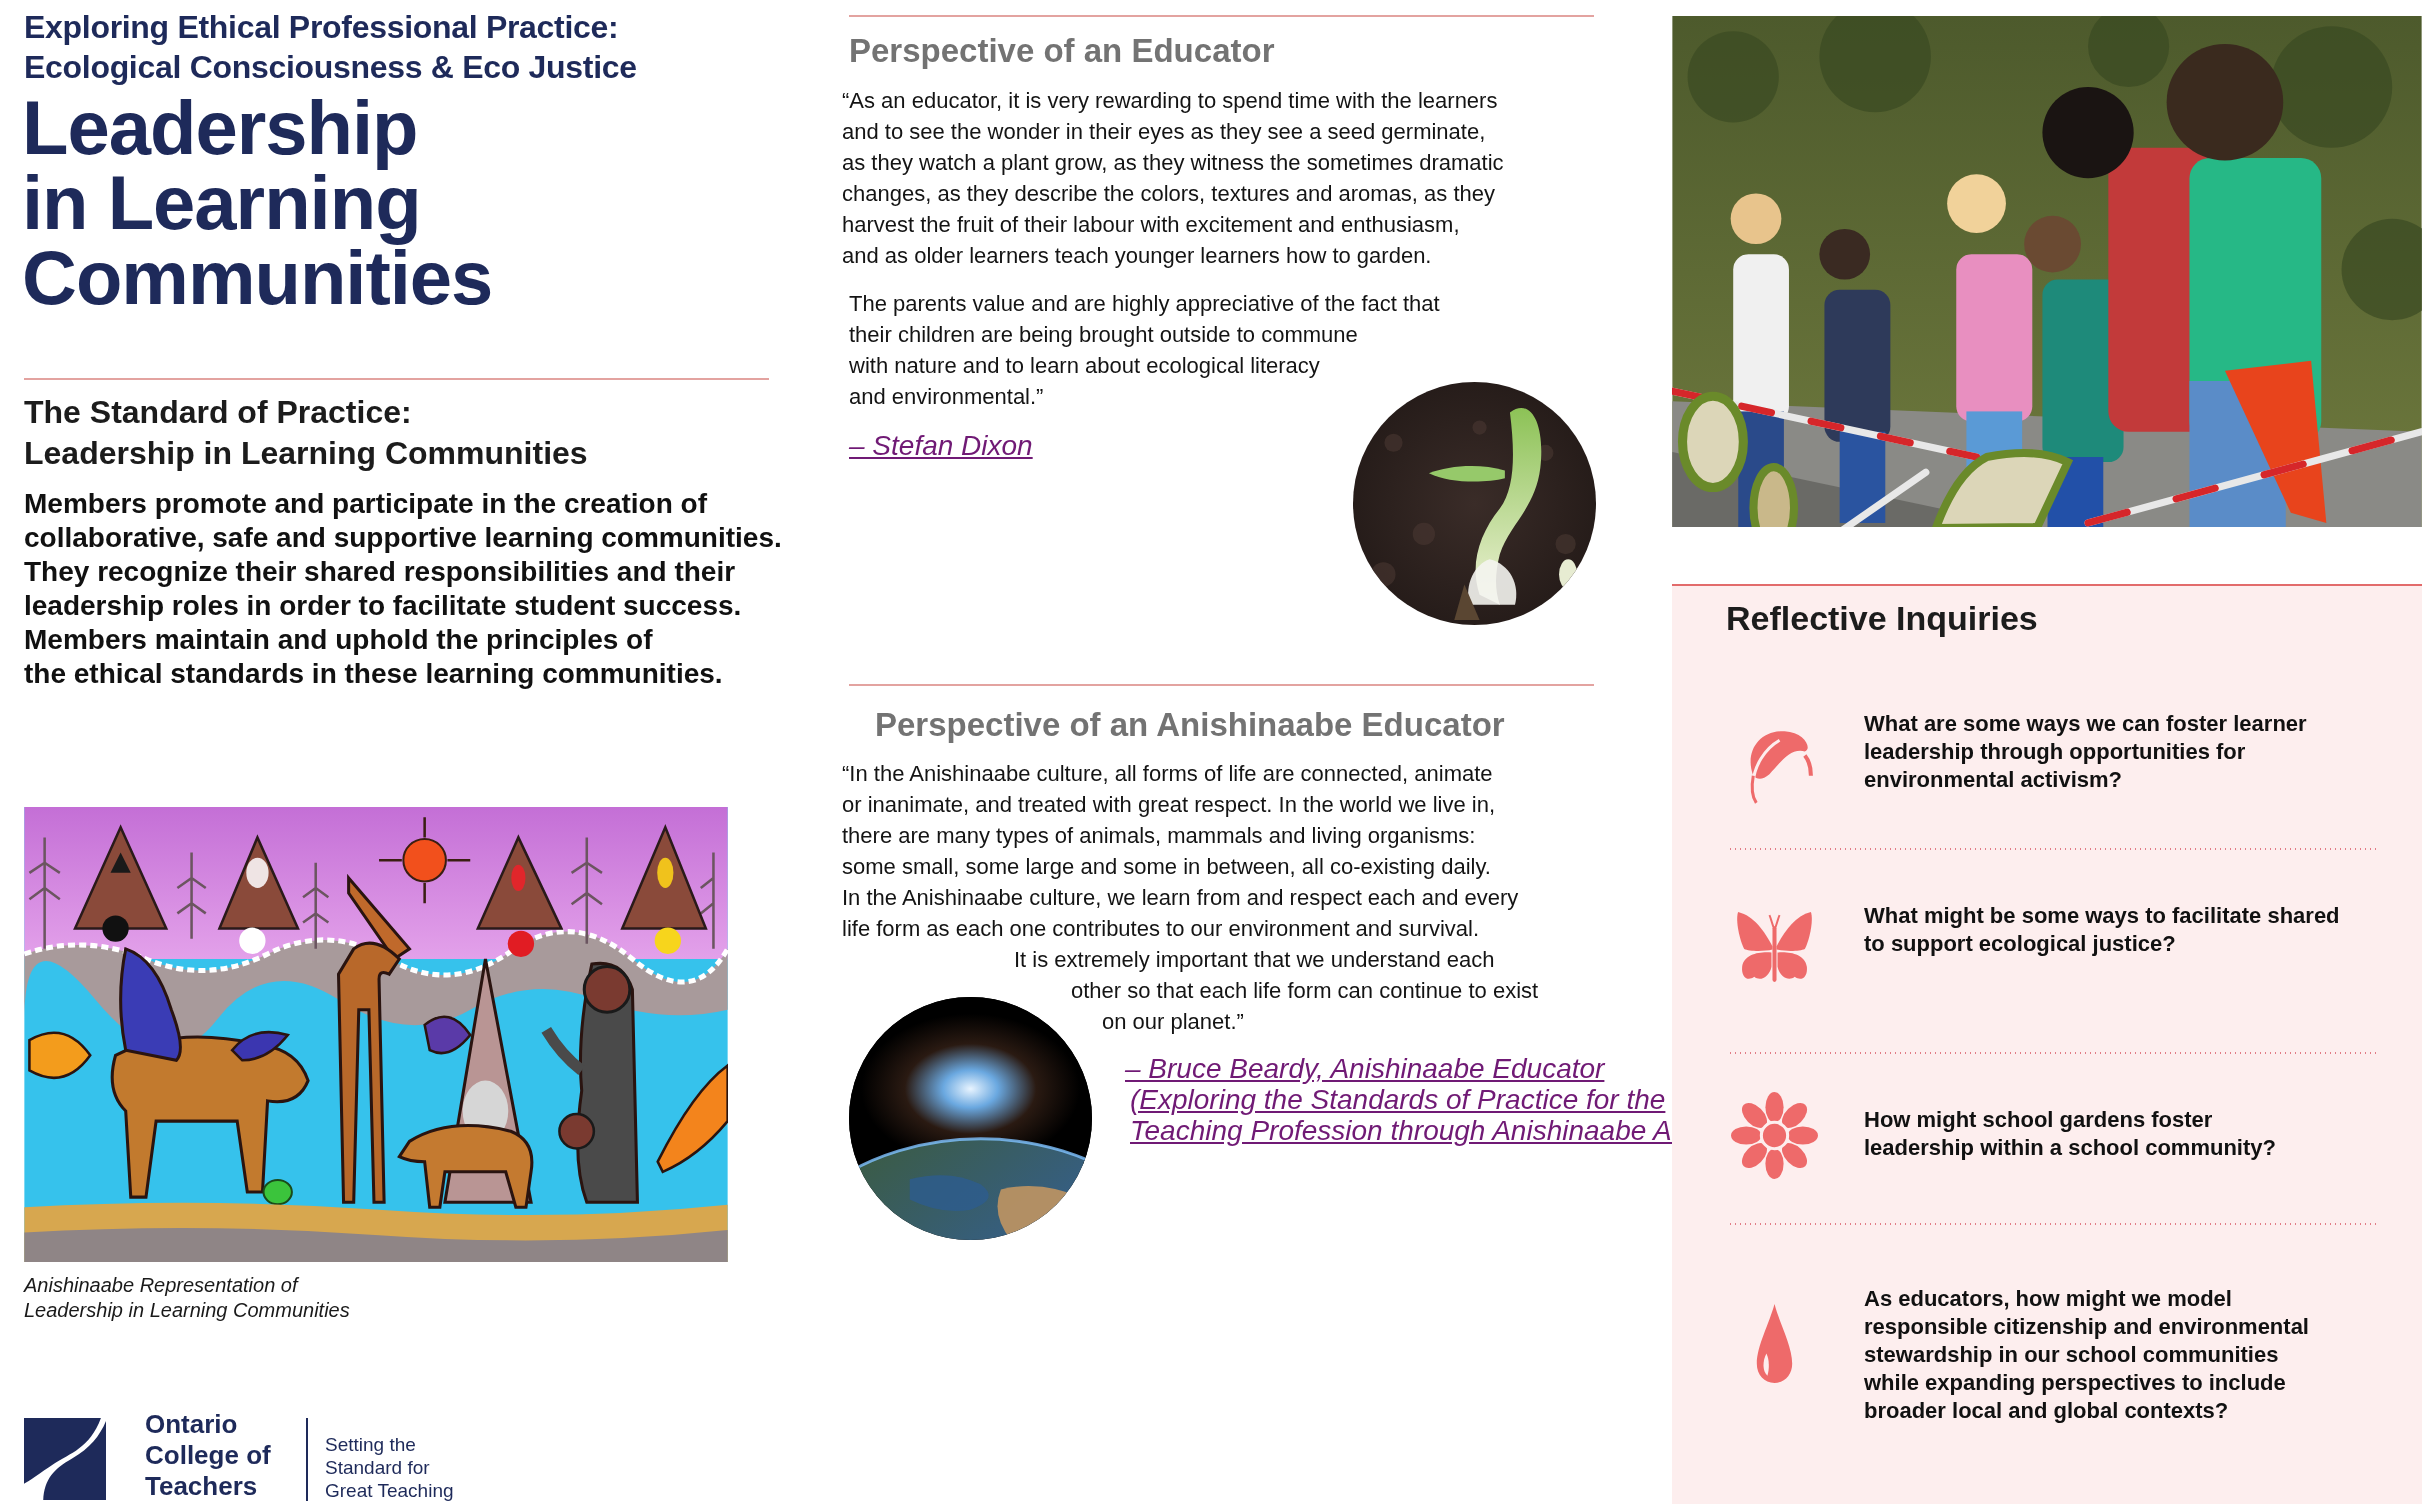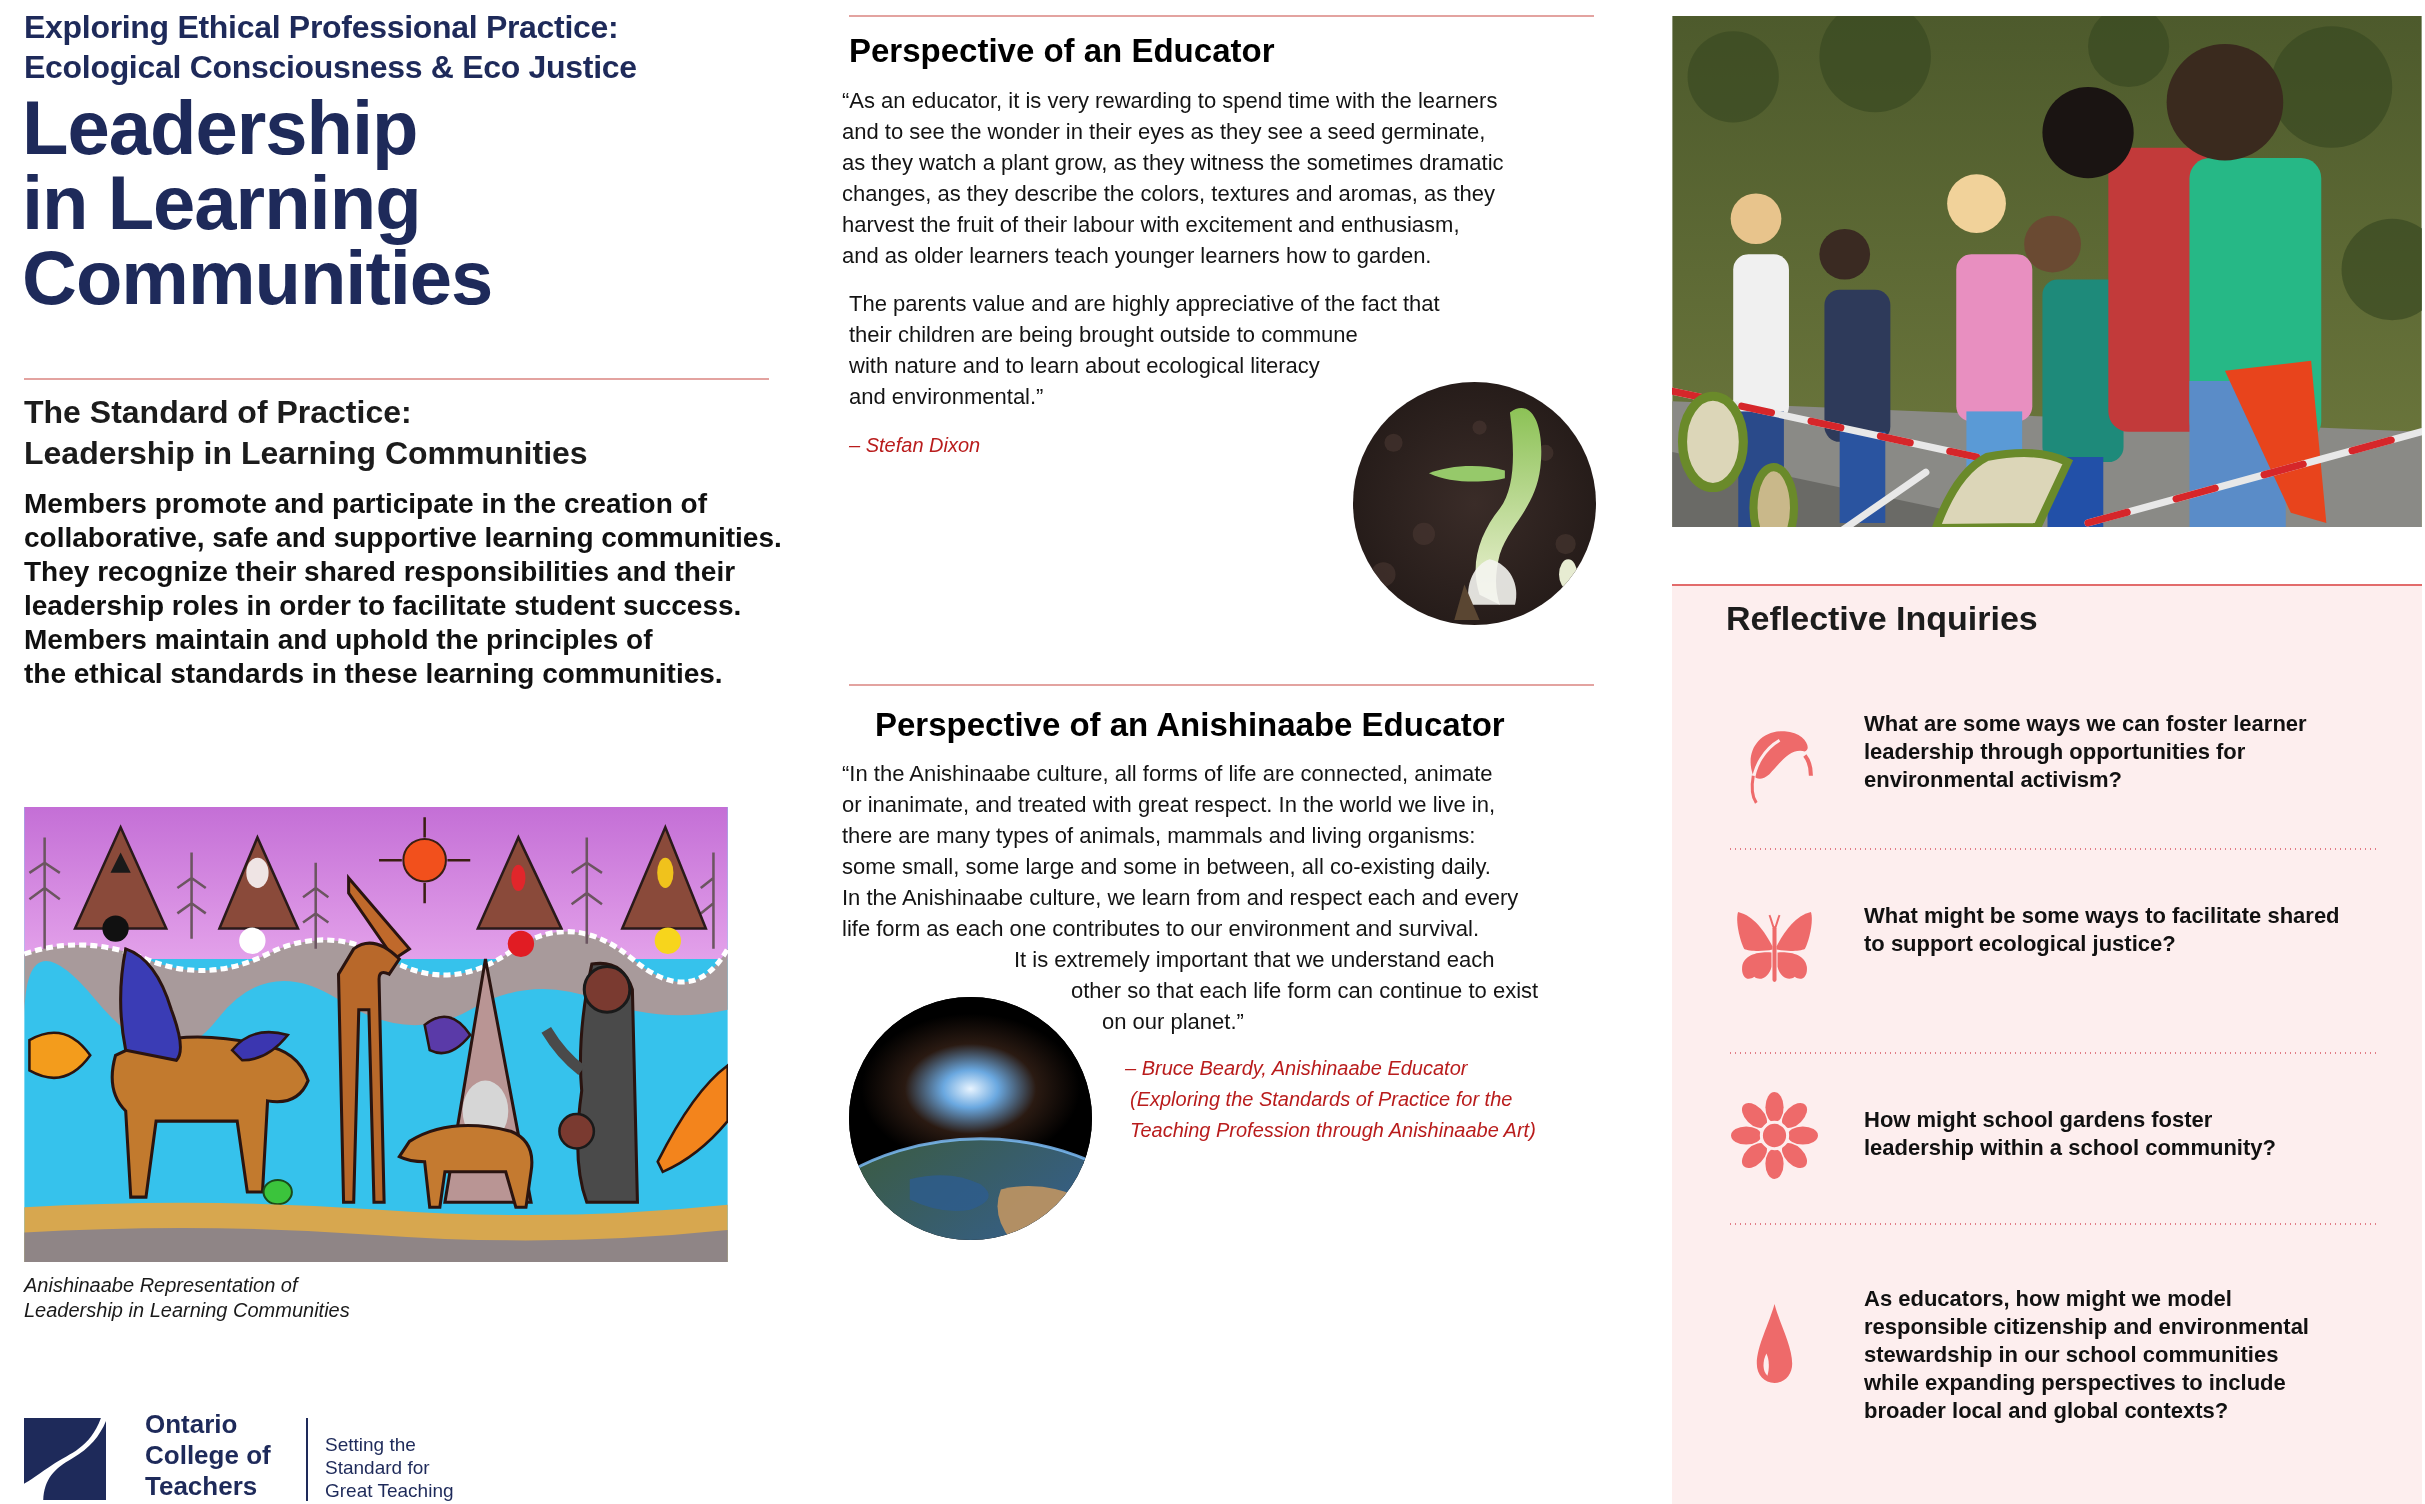--- a/index.html
+++ b/index.html
@@ -32,24 +32,24 @@
   .logo-name { left: 145px; top: 1409px; font-size: 26px; line-height: 31px; font-weight: 700;
                color: #1e2a5a; }
   .logo-name div { white-space: nowrap; }
   .logo-sep { left: 306px; top: 1418px; width: 2px; height: 83px; background: #1e2a5a; }
   .logo-tag { left: 325px; top: 1433px; font-size: 19px; line-height: 23px; color: #1e2a5a; }
   .logo-tag div { white-space: nowrap; }
 
   
   .rule.mid1 { left: 849px; top: 15px; width: 745px; }
   .rule.mid2 { left: 849px; top: 684px; width: 745px; }
-  .sec-title { font-size: 33px; line-height: 41px; font-weight: 700; color: #000000; white-space: nowrap; }
+  .sec-title { font-size: 33px; line-height: 41px; font-weight: 700; color: #737373; white-space: nowrap; }
   .quote { font-size: 22px; line-height: 31px; color: #141414; }
   .quote div { white-space: nowrap; }
-  .attrib { font-size: 20px; line-height: 31px; font-style: italic; color: #b91c1c; }
+  .attrib { font-size: 28px; line-height: 31px; font-style: italic; color: #701a75; text-decoration: underline; }
   .attrib div { white-space: nowrap; }
 
   .t-edu { left: 849px; top: 30px; }
   .q-edu1 { left: 842px; top: 85px; width: 751px; }
   .q-edu2 { left: 849px; top: 288px; width: 659px; }
   .a-edu  { left: 849px; top: 430px; }
   .seedling { left: 1353px; top: 382px; width: 243px; height: 243px; border-radius: 50%; overflow: hidden; }
 
   .t-ani { left: 875px; top: 704px; }
   .q-ani { left: 842px; top: 758px; width: 751px; }

